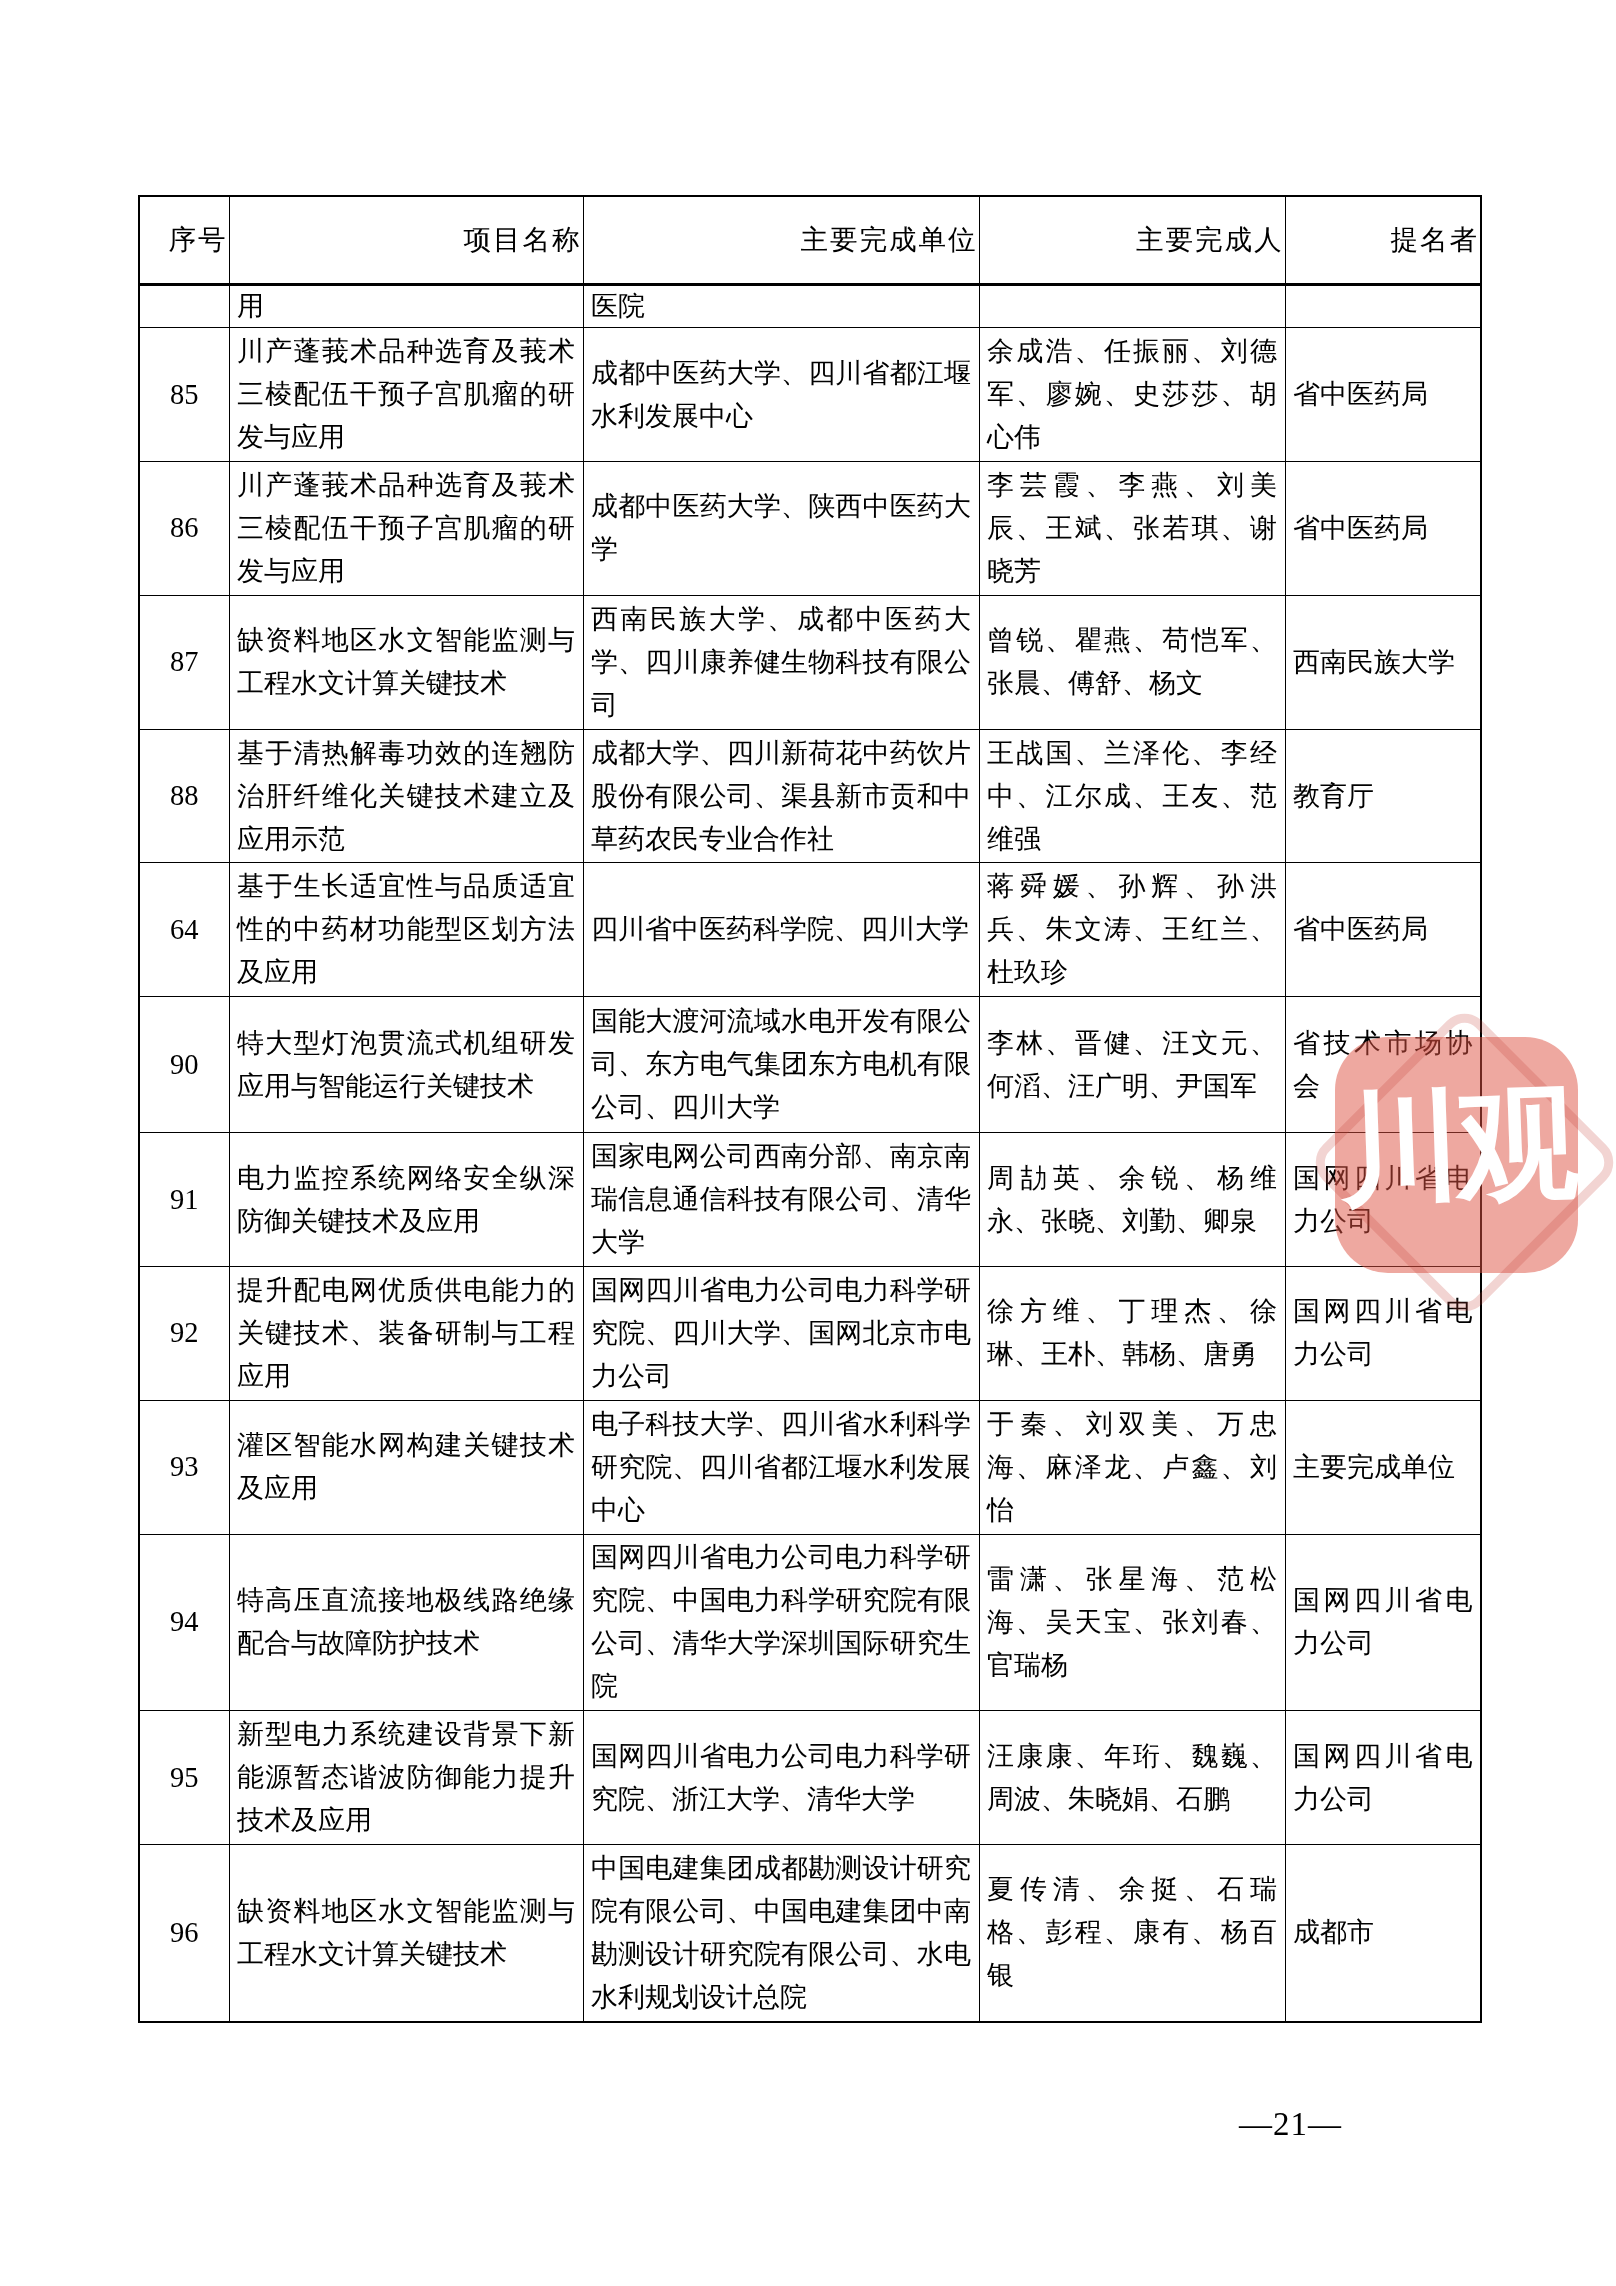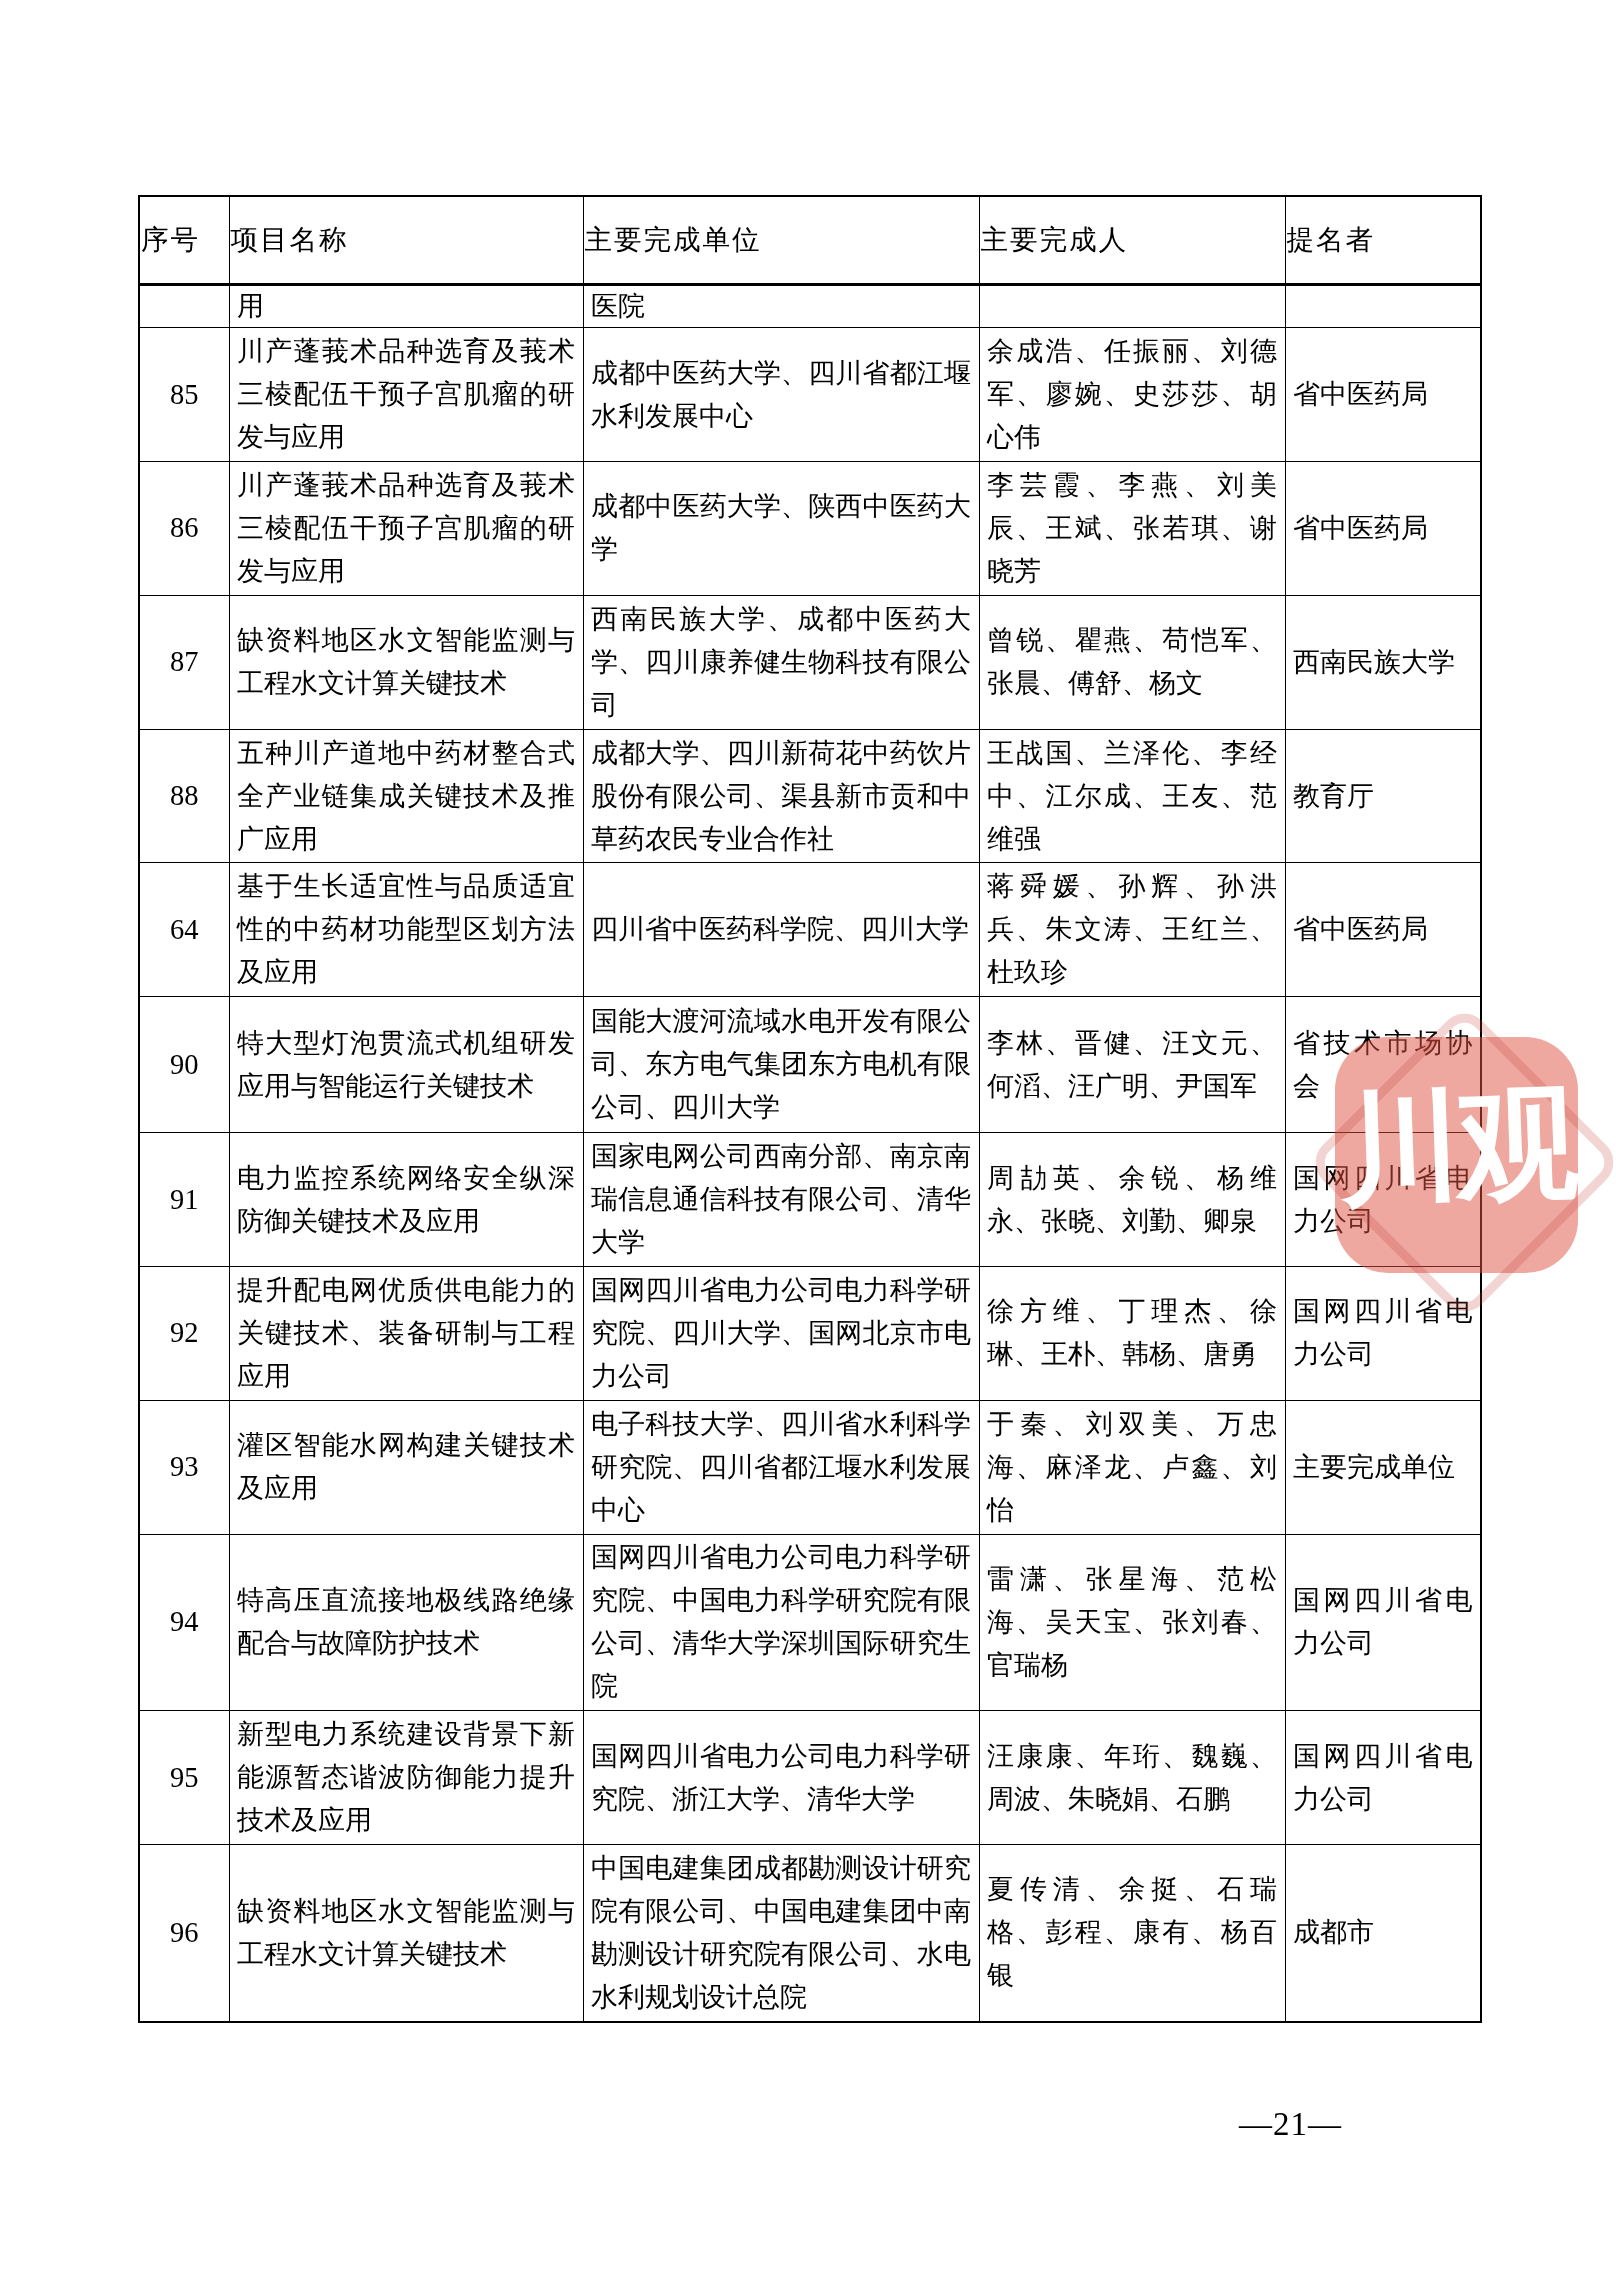--- a/index.html
+++ b/index.html
@@ -19,21 +19,21 @@
     border:2.9px solid #000;
   }
   table.award th, table.award td{
     border:1.9px solid #000;
     vertical-align:middle;
     overflow:hidden;
   }
   tr.header-row th{
     font-weight:normal;
     font-size:27.6px;
-    text-align:left;
+    text-align:right;
     border-bottom:3.8px solid #000;
     letter-spacing:1.9px;
   }
   td.cell-no{
     text-align:center;
     font-size:28.5px;
     padding:0 15px;
   }
   td.cell-text{
     font-size:27px;
@@ -128,21 +128,21 @@
     </tr>
     <tr style="height:127px">
       <td class="cell-no">87</td>
       <td class="cell-text">缺资料地区水文智能监测与工程水文计算关键技术</td>
       <td class="cell-text">西南民族大学、成都中医药大学、四川康养健生物科技有限公司</td>
       <td class="cell-text">曾锐、瞿燕、苟恺军、张晨、傅舒、杨文</td>
       <td class="cell-text">西南民族大学</td>
     </tr>
     <tr style="height:133px">
       <td class="cell-no">88</td>
-      <td class="cell-text">五种川产道地中药材整合式全产业链集成关键技术及推广应用</td>
+      <td class="cell-text">基于清热解毒功效的连翘防治肝纤维化关键技术建立及应用示范</td>
       <td class="cell-text">成都大学、四川新荷花中药饮片股份有限公司、渠县新市贡和中草药农民专业合作社</td>
       <td class="cell-text">王战国、兰泽伦、李经中、江尔成、王友、范维强</td>
       <td class="cell-text">教育厅</td>
     </tr>
     <tr style="height:126px">
       <td class="cell-no">64</td>
       <td class="cell-text">基于生长适宜性与品质适宜性的中药材功能型区划方法及应用</td>
       <td class="cell-text">四川省中医药科学院、四川大学</td>
       <td class="cell-text">蒋舜媛、孙辉、孙洪兵、朱文涛、王红兰、杜玖珍</td>
       <td class="cell-text">省中医药局</td>

